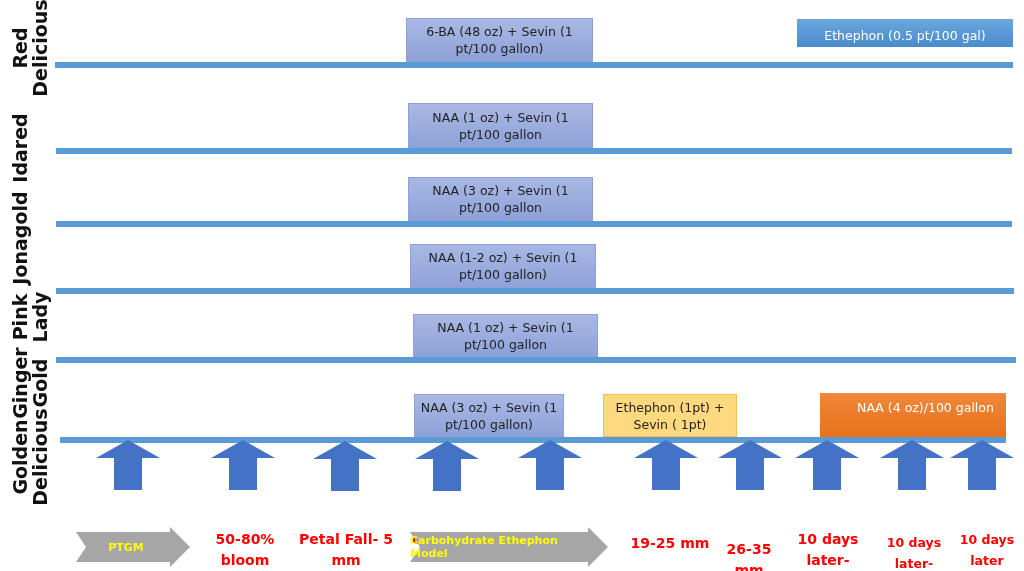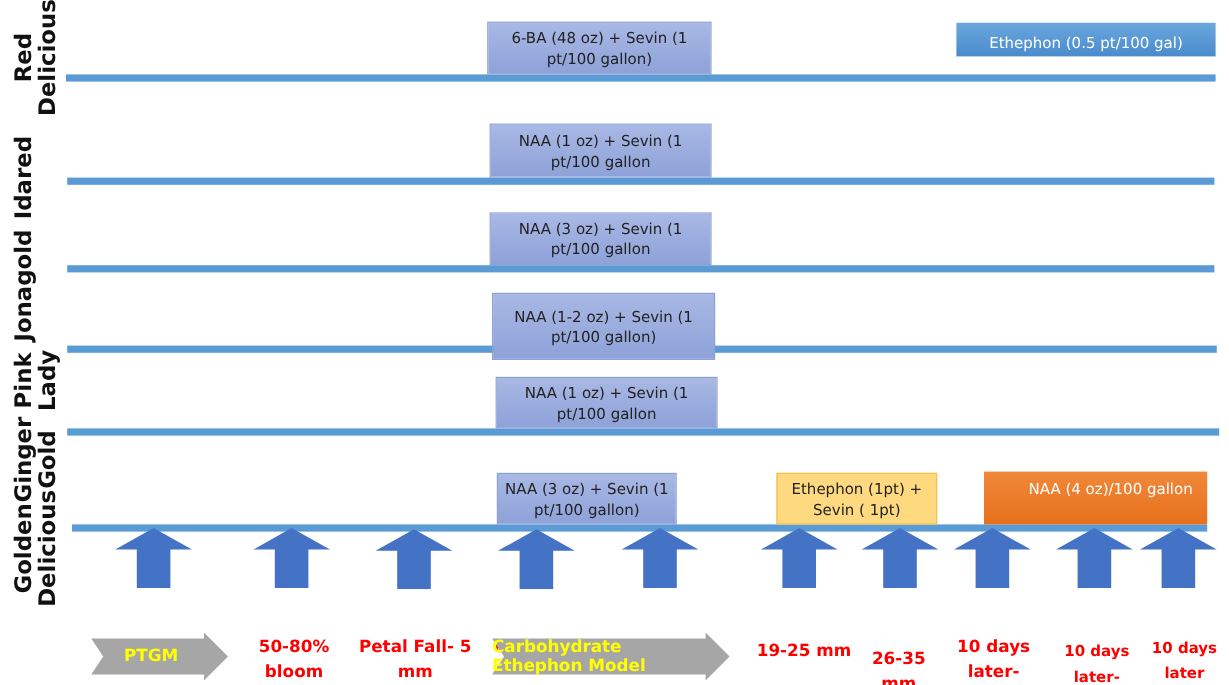--- a/index.html
+++ b/index.html
@@ -7,31 +7,31 @@
            font-family:"Liberation Sans", sans-serif; }
     .row-label { position:absolute; font-weight:bold; font-size:19px; color:#111;
                  transform:rotate(-90deg); transform-origin:center center; text-align:center;
                  line-height:20px; white-space:pre; font-family:"DejaVu Sans", sans-serif; }
     .tline { position:absolute; height:6px; background:#5b9bd5; }
     .box { position:absolute; display:flex; align-items:center; justify-content:center;
            text-align:center; font-size:12.5px; line-height:17px; color:#222; box-sizing:border-box;
            font-family:"DejaVu Sans", sans-serif; padding:0 4px; }
     .box.purple { background:linear-gradient(#a9b8e4,#8ea2d9); border:1px solid #8fa0d6; }
     .box.blue { background:linear-gradient(#6aa7dd,#4a8bcc); color:#ffffff; align-items:flex-start; padding-top:8px; }
-    .box.yellow { background:#ffd97f; border:1px solid #f3c14c;margin-left:44px; }
+    .box.yellow { background:#ffd97f; border:1px solid #f3c14c; }
     .box.orange { background:linear-gradient(#f0883a,#e8711c); color:#ffffff; align-items:flex-start; padding-top:6px;padding-left:29px; }
     .up-arrow { position:absolute; width:64px; height:50px; }
     .stage { position:absolute; text-align:center; font-weight:bold; font-size:14px; line-height:21px;
              font-family:"DejaVu Sans", sans-serif; white-space:pre; }
     .stage .red { color:#ff0000; }
     .stage.small { font-size:12.5px; }
     .model-arrow { position:absolute; height:40px; }
     .model-arrow svg { position:absolute; left:0; top:0; }
     .model-label { position:absolute; left:0; right:0; top:0; bottom:0; display:flex; align-items:center;
-                   justify-content:center; color:#ffff00; font-weight:bold; font-size:14px;
+                   justify-content:center; color:#ffff00; font-weight:bold; font-size:11px;
                    font-family:"DejaVu Sans", sans-serif; }
   </style>
 </head>
 <body>
 
 <div class="row-label" style="left:-20px; top:28px; width:100px; height:40px;">Red
 Delicious</div>
 <div class="row-label" style="left:-20px; top:128px; width:100px; height:40px;">Idared</div>
 <div class="row-label" style="left:-20px; top:218px; width:100px; height:40px;">Jonagold</div>
 <div class="row-label" style="left:-20px; top:297px; width:100px; height:40px;">Pink
@@ -45,21 +45,21 @@
 <div class="tline" style="left:56px; top:148px; width:956px;"></div>
 <div class="tline" style="left:56px; top:221px; width:956px;"></div>
 <div class="tline" style="left:56px; top:288px; width:958px;"></div>
 <div class="tline" style="left:56px; top:357px; width:960px;"></div>
 <div class="tline" style="left:60px; top:437px; width:946px;"></div>
 
 <div class="box purple" style="left:406px; top:18px; width:187px; height:44px;">6-BA (48 oz) + Sevin (1 pt/100 gallon)</div>
 <div class="box blue" style="left:797px; top:19px; width:216px; height:28px;">Ethephon (0.5 pt/100 gal)</div>
 <div class="box purple" style="left:408px; top:103px; width:185px; height:45px;">NAA (1 oz) + Sevin (1 pt/100 gallon</div>
 <div class="box purple" style="left:408px; top:177px; width:185px; height:44px;">NAA (3 oz) + Sevin (1 pt/100 gallon</div>
-<div class="box purple" style="left:410px; top:244px; width:186px; height:56px;">NAA (1-2 oz) + Sevin (1 pt/100 gallon)</div>
+<div class="box purple" style="left:410px; top:244px; width:186px; height:44px;">NAA (1-2 oz) + Sevin (1 pt/100 gallon)</div>
 <div class="box purple" style="left:413px; top:314px; width:185px; height:43px;">NAA (1 oz) + Sevin (1 pt/100 gallon</div>
 <div class="box purple" style="left:414px; top:394px; width:150px; height:43px;">NAA (3 oz) + Sevin (1 pt/100 gallon)</div>
 <div class="box yellow" style="left:603px; top:394px; width:134px; height:43px;">Ethephon (1pt) + Sevin ( 1pt)</div>
 <div class="box orange" style="left:820px; top:393px; width:186px; height:44px;">NAA (4 oz)/100 gallon</div>
 
 <svg class="up-arrow" style="left:96px; top:440px;" viewBox="0 0 64 50">
     <polygon points="32,0 64,18 46,18 46,50 18,50 18,18 0,18" fill="#4472c4"></polygon>
   </svg>
 <svg class="up-arrow" style="left:211px; top:440px;" viewBox="0 0 64 50">
     <polygon points="32,0 64,18 46,18 46,50 18,50 18,18 0,18" fill="#4472c4"></polygon>

